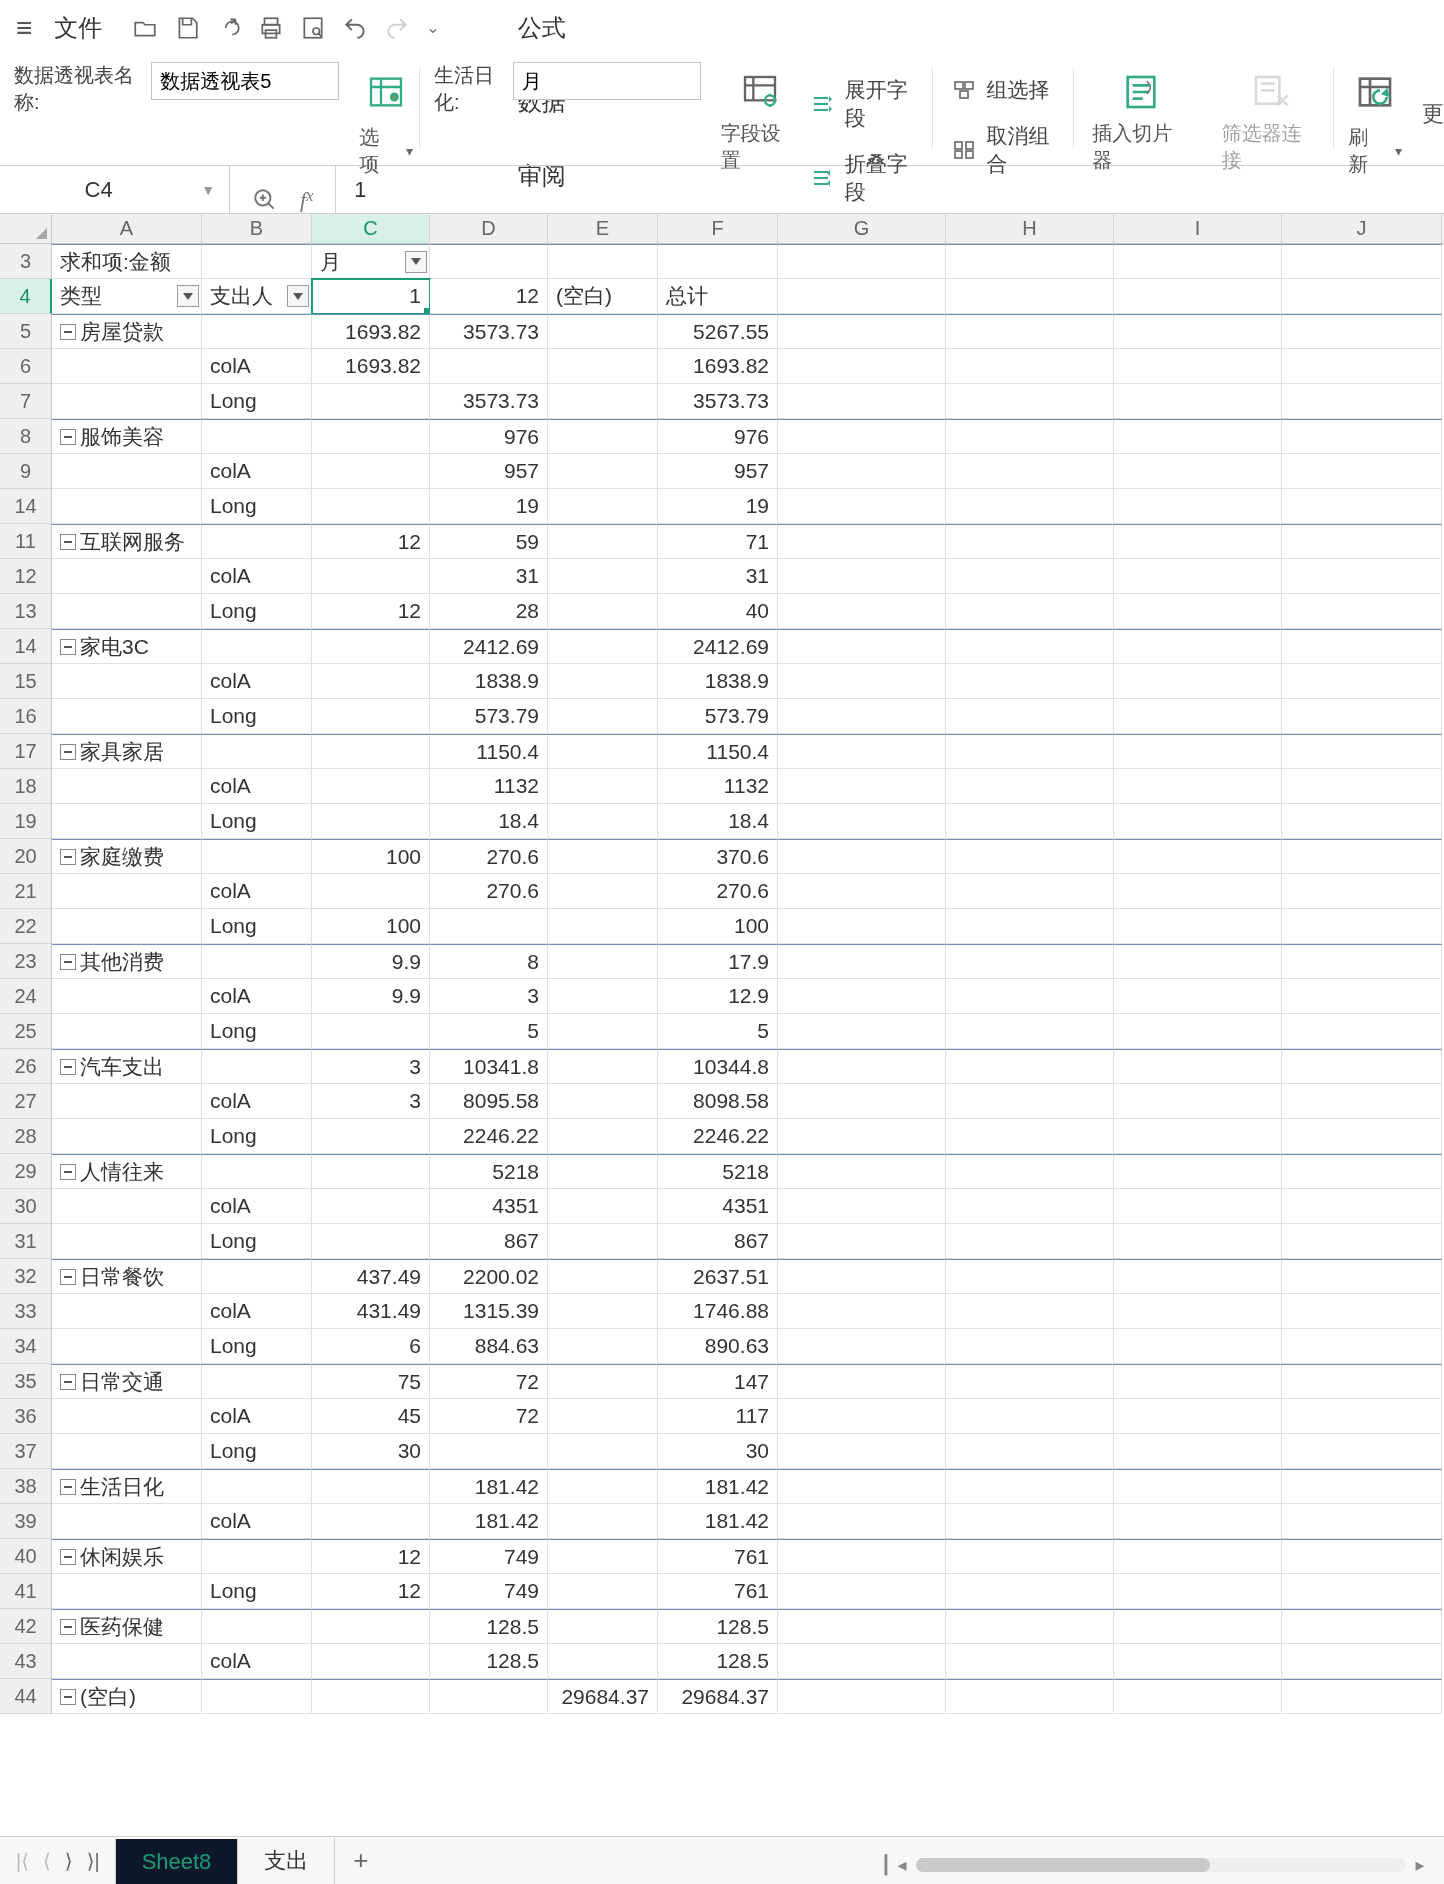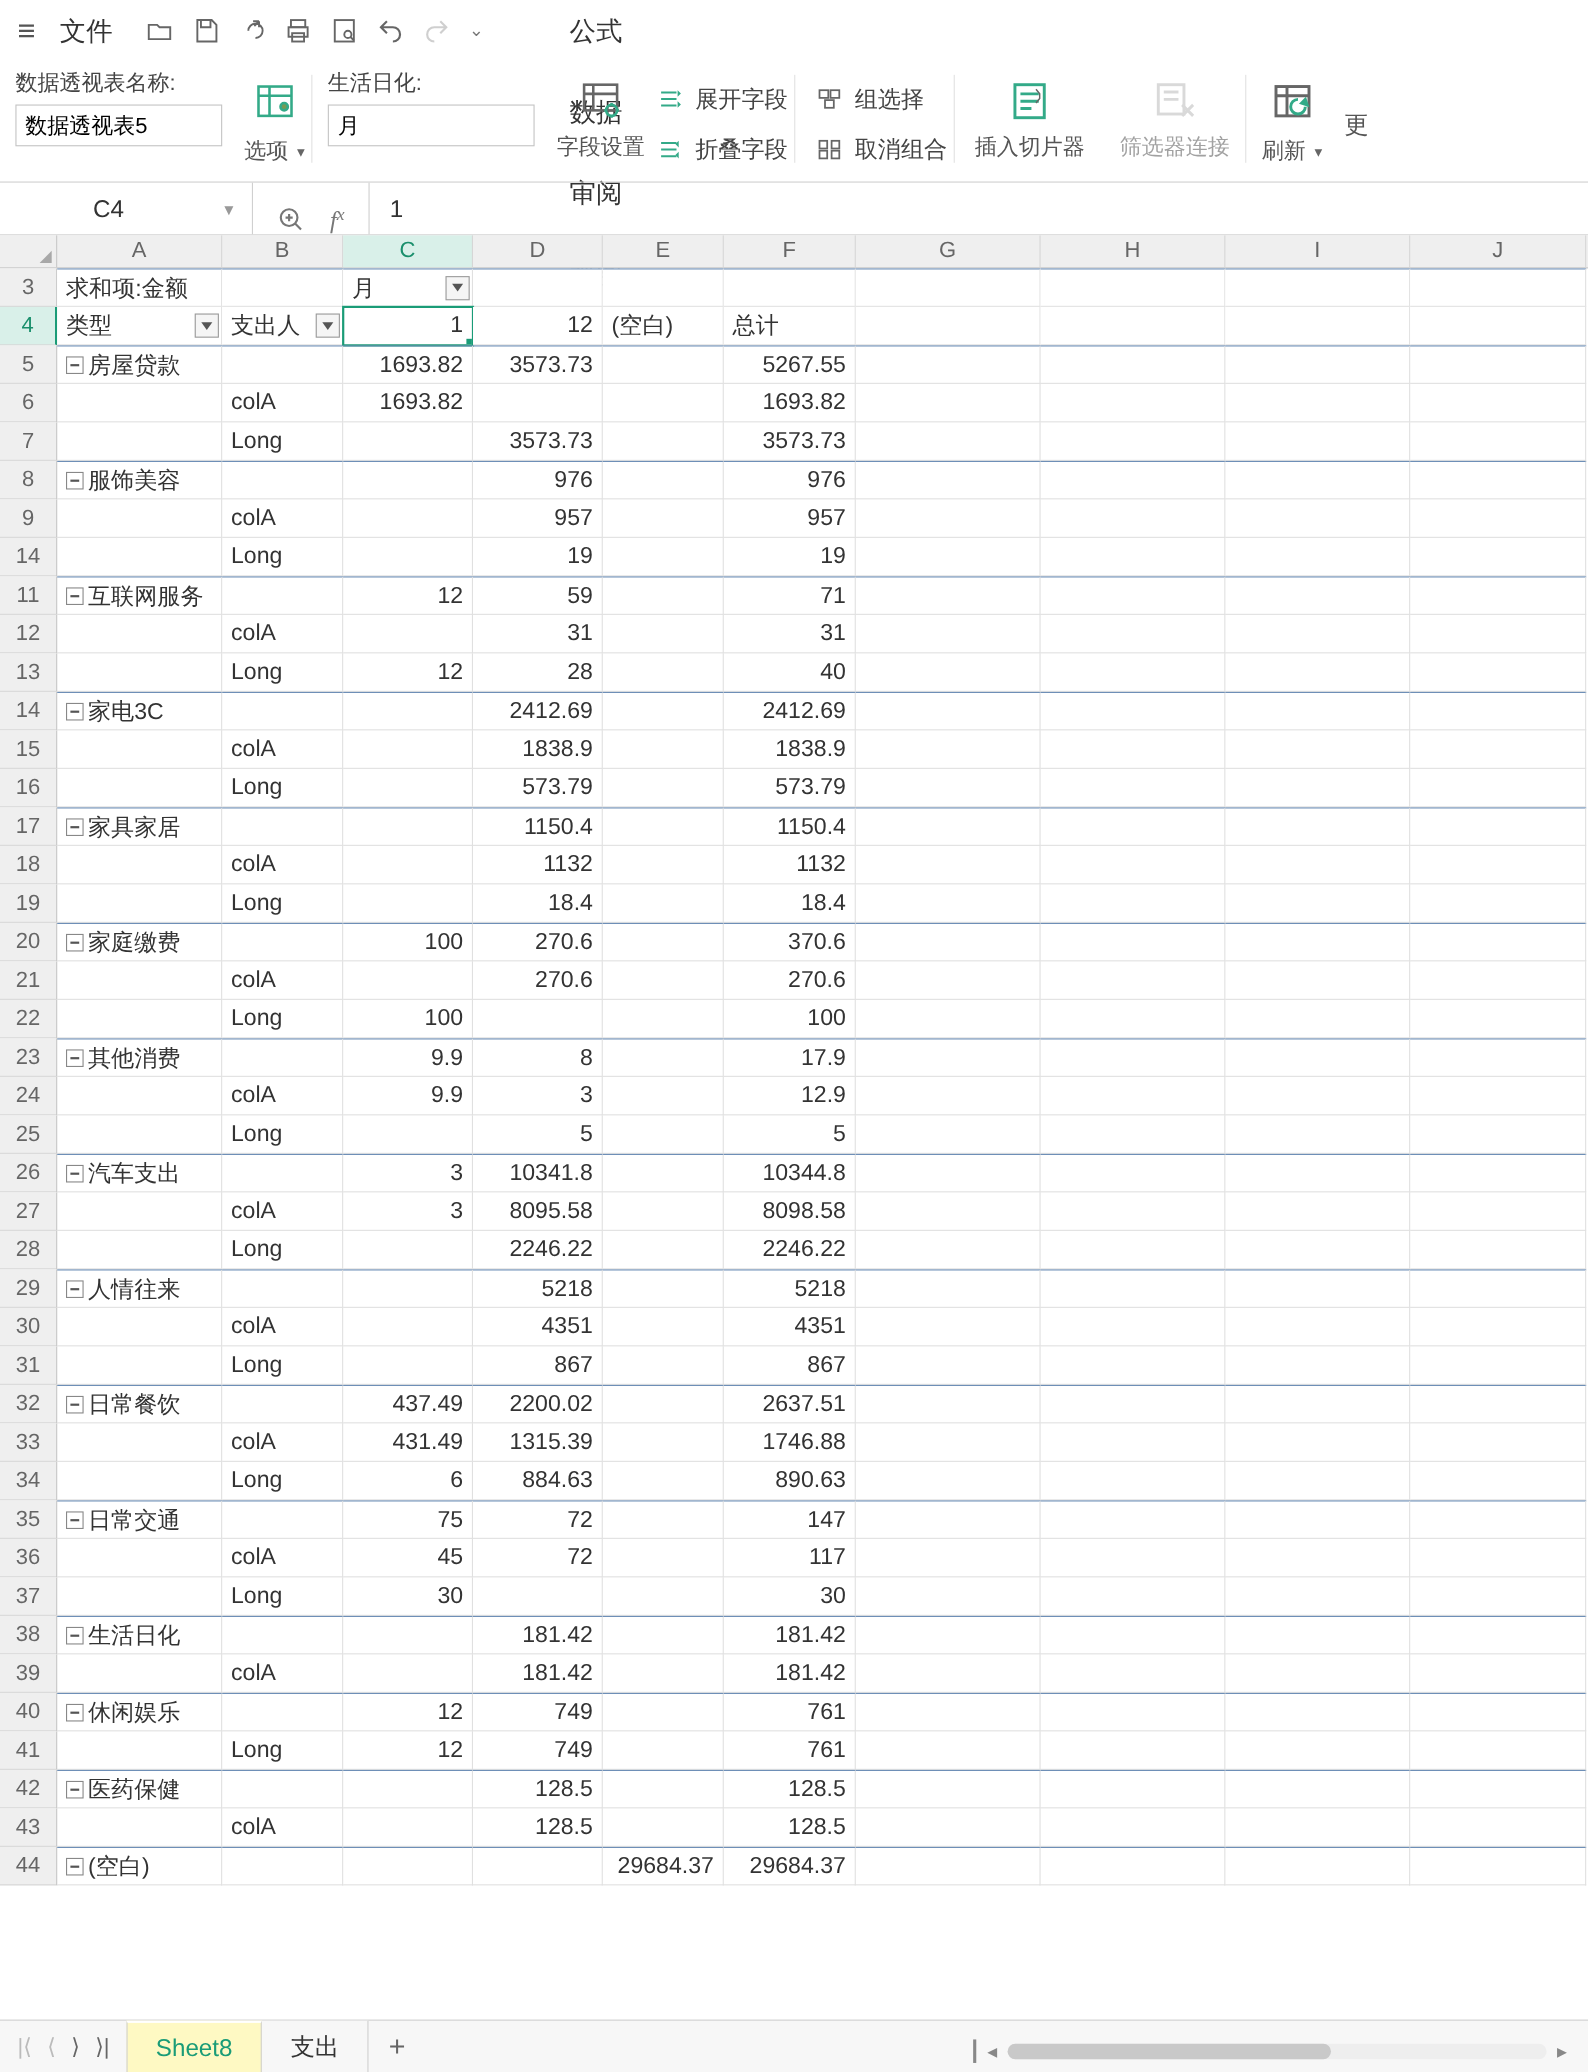--- a/index.html
+++ b/index.html
@@ -7,21 +7,21 @@
 
 .menu-bar { display: flex; align-items: center; height: 56px; padding: 0 16px; gap: 12px; border-bottom: 1px solid #fff; }
 .menu-bar .hb { font-size: 28px; color: #555; cursor: pointer; line-height: 1; }
 .menu-bar .m-file { font-size: 24px; color: #333; padding: 4px 10px; cursor: pointer; }
 .menu-bar .qat { display: flex; gap: 16px; align-items: center; margin-left: 8px; }
 .menu-bar .qat .qi { color: #555; cursor: pointer; display: inline-flex; }
 .menu-bar .tabs { display: flex; gap: 34px; margin-left: 60px; flex-direction: column; }
 .menu-bar .tabs .tab { font-size: 24px; color: #333; cursor: pointer; padding: 4px 6px; white-space: nowrap; }
 
 .ribbon { display: flex; align-items: flex-start; height: 110px; border-bottom: 1px solid #d0d0d0; position: relative; padding: 6px 0 0 0; }
-.ribbon .grp { display: flex; flex-direction: column; padding: 0 14px; position: relative; height: 100%; }
+.ribbon .grp { display: flex; padding: 0 14px; position: relative; height: 100%; }
 .ribbon .sep { width: 1px; background: #e2e2e2; height: 80px; margin-top: 6px; }
 .ribbon .lbl { font-size: 20px; color: #444; margin-bottom: 6px; }
 .ribbon .pt-input { width: 188px; height: 38px; border: 1px solid #c4c4c4; background: #fff; padding: 4px 8px; font-size: 20px; }
 .ribbon .below { display: flex; align-items: center; gap: 6px; margin-top: 4px; }
 .ribbon .caption { font-size: 20px; color: #555; }
 .ribbon .vbtn { display: flex; flex-direction: column; align-items: center; gap: 8px; padding: 4px 6px; cursor: pointer; }
 .ribbon .vbtn .ic { display: inline-flex; color: #555; }
 .ribbon .vbtn.disabled { opacity: .55; }
 .ribbon .hbtn { display: flex; align-items: center; gap: 10px; font-size: 21px; color: #444; padding: 4px 6px; cursor: pointer; }
 .ribbon .hbtn .ic { display: inline-flex; }
@@ -57,21 +57,21 @@
 .dd-btn::after { content: ""; width: 0; height: 0; border-left: 5px solid transparent; border-right: 5px solid transparent; border-top: 7px solid #555; }
 .active-cell { outline: 2px solid #1a9c77; outline-offset: -1px; }
 .active-cell::after { content: ""; position: absolute; right: -3px; bottom: -3px; width: 8px; height: 8px; background: #1a9c77; }
 
 .sheet-tabs { position: absolute; bottom: 0; left: 0; right: 0; height: 48px; background: #f7f7f7; border-top: 1px solid #d0d0d0; display: flex; align-items: center; }
 .nav-btns { display: flex; gap: 14px; padding: 0 16px; color: #bbb; font-size: 20px; }
 .nav-btns .en { color: #666; cursor: pointer; }
 .nav-btns span { cursor: pointer; }
 .tab-strip { display: flex; align-items: stretch; height: 100%; }
 .stab { padding: 0 26px; display: flex; align-items: center; border-right: 1px solid #d0d0d0; border-left: 1px solid #d0d0d0; font-size: 22px; cursor: pointer; background: #f7f7f7; margin-left: -1px; }
-.stab.active { background: #fef9c3; color: #1a9c77; border-top: 2px solid #fff; position: relative; }
+.stab.active { background: #0f172a; color: #1a9c77; border-top: 2px solid #fff; position: relative; }
 .add-sheet { padding: 0 18px; display: flex; align-items: center; font-size: 26px; color: #666; cursor: pointer; }
 .hscroll { position: absolute; right: 16px; bottom: 10px; width: 550px; height: 18px; display: flex; align-items: center; }
 .hscroll .tr { width: 16px; text-align: center; color: #888; cursor: pointer; }
 .hscroll .track { flex: 1; height: 14px; background: #eee; border-radius: 7px; margin: 0 6px; position: relative; }
 .hscroll .thumb { position: absolute; left: 0; top: 0; height: 100%; width: 60%; background: #c9c9c9; border-radius: 7px; }
 
 .cA { width: 150px; } .cB { width: 110px; } .cC { width: 118px; } .cD { width: 118px; } .cE { width: 110px; } .cF { width: 120px; } .cG { width: 168px; } .cH { width: 168px; } .cI { width: 168px; } .cJ { width: 160px; }
 </style>
 </head>
 <body>

